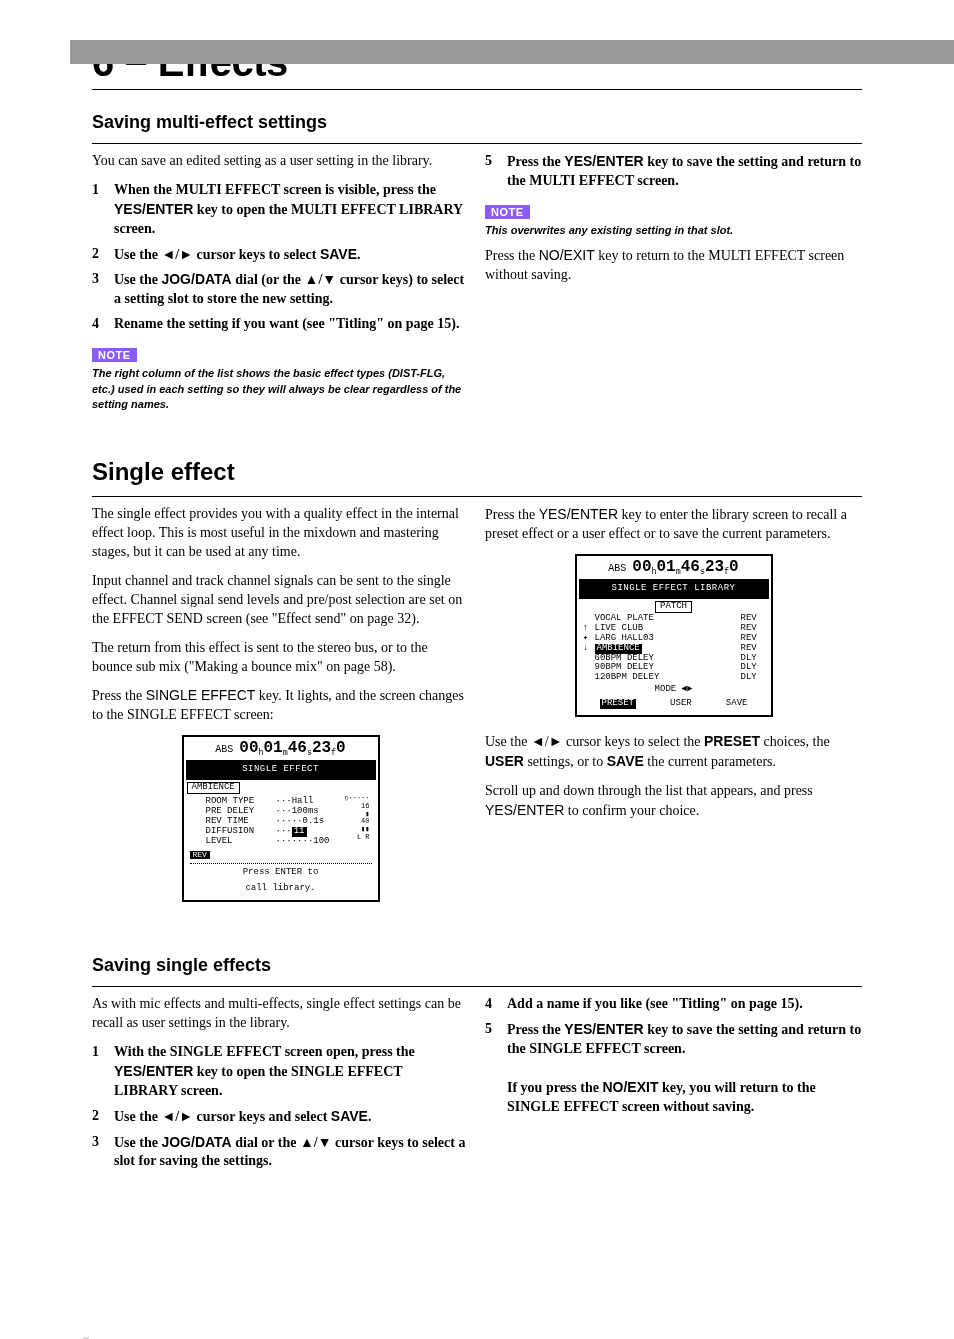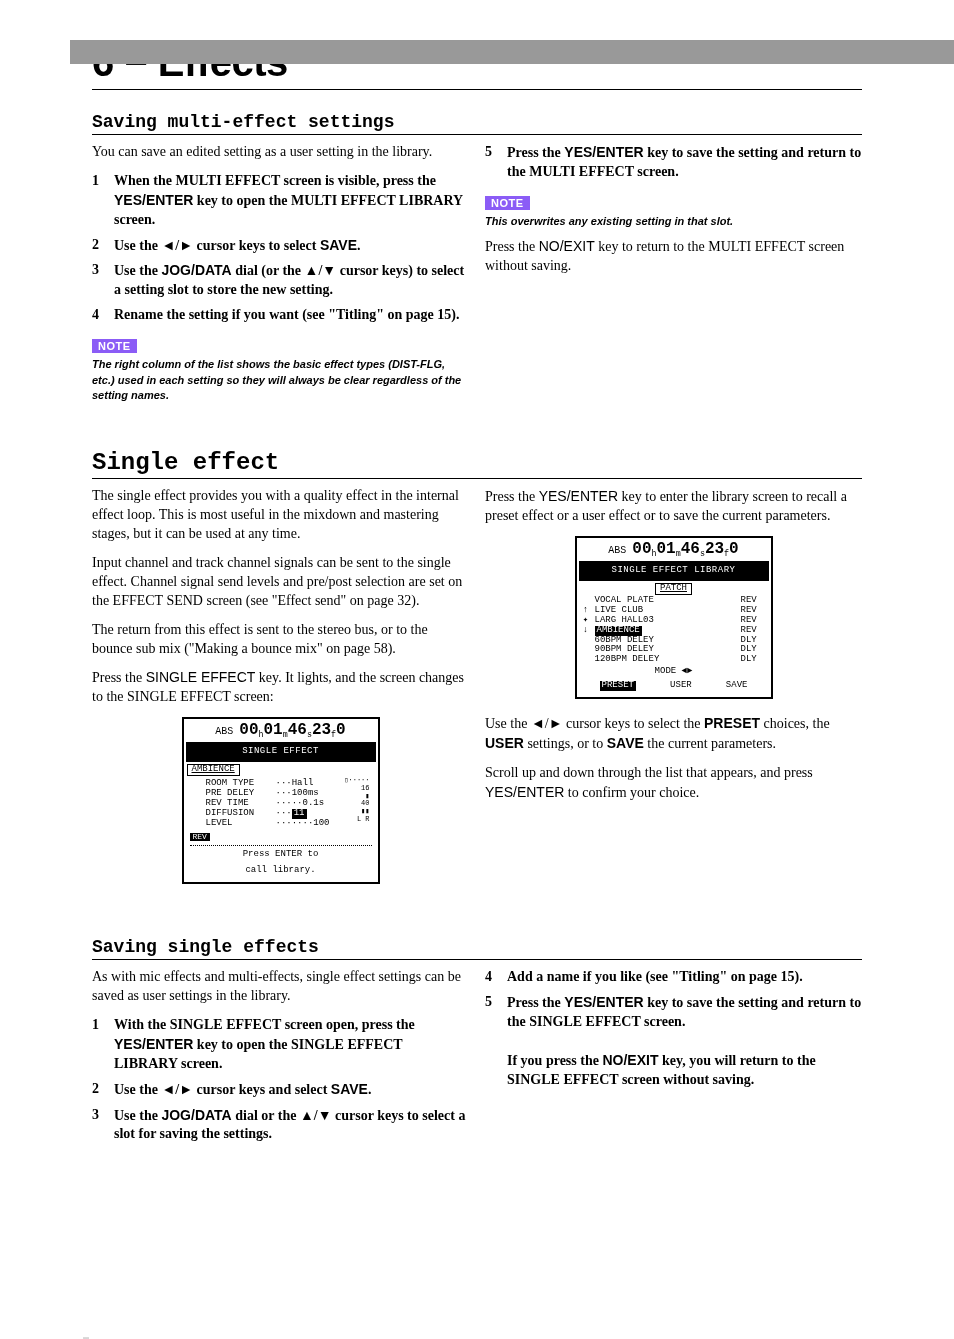--- a/index.html
+++ b/index.html
@@ -38,26 +38,26 @@
     font-size: 40px;
     margin: 40px 0 4px 0;
     letter-spacing: -0.5px;
   }
   .chapter-underline {
     border: none;
     border-top: 1px solid #000;
     margin: 0 0 22px 0;
   }
   .section-title {
-    font-family: Liberation Mono, monospace;
+    font-family: Liberation Sans, sans-serif;
     font-weight: bold;
     font-size: 18px;
     margin: 8px 0 2px 0;
     border-bottom: 1px solid #000;
-    padding-bottom: 2px;
+    padding-bottom: 10px;
   }
   .section-title.major {
     font-size: 24px;
   }
   .cols {
     display: flex;
     gap: 16px;
   }
   .col { flex: 1; }
   p { margin: 6px 0 10px 0; line-height: 1.35; }
@@ -120,21 +120,20 @@
     padding: 5px 0;
     margin: 1px 0;
     letter-spacing: 0.5px;
   }
   .screen-figure .box-outline {
     border: 1px solid #000;
     display: inline-block;
     padding: 0 4px;
     margin: 1px;
     font-size: 9px;
-    text-decoration: underline;
   }
   .screen-figure .params { padding: 2px 6px 2px 20px; }
   .screen-figure .params .pline { display:flex; }
   .screen-figure .params .pline .k { width: 70px; }
   .screen-figure .footer-txt { text-align: center; padding: 2px 0 4px 0; }
   .screen-figure .revbar {
     display: inline-block;
     background: #000; color: #fff;
     padding: 0 3px;
     font-size: 8px;
@@ -299,21 +298,21 @@
 
       <p>Use the <span class="arrow">◄</span>/<span class="arrow">►</span> cursor keys to select the <b class="sans">PRESET</b> choices, the <b class="sans">USER</b> settings, or to <b class="sans">SAVE</b> the current parameters.</p>
       <p>Scroll up and down through the list that appears, and press <span class="sans">YES/ENTER</span> to confirm your choice.</p>
     </div>
   </div>
 
   <div style="height:30px"></div>
   <div class="section-title">Saving single effects</div>
   <div class="cols">
     <div class="col">
-      <p>As with mic effects and multi-effects, single effect settings can be saved as user settings in the library.</p>
+      <p>As with mic effects and multi-effects, single effect settings can be recall as user settings in the library.</p>
       <ol class="steps">
         <li>
           <span class="num">1</span>
           <span class="body">With the SINGLE EFFECT screen open, press the <span class="sans">YES/ENTER</span> key to open the SINGLE EFFECT LIBRARY screen.</span>
         </li>
         <li>
           <span class="num">2</span>
           <span class="body">Use the <span class="arrow">◄</span>/<span class="arrow">►</span> cursor keys and select <span class="sans">SAVE</span>.</span>
         </li>
         <li>

